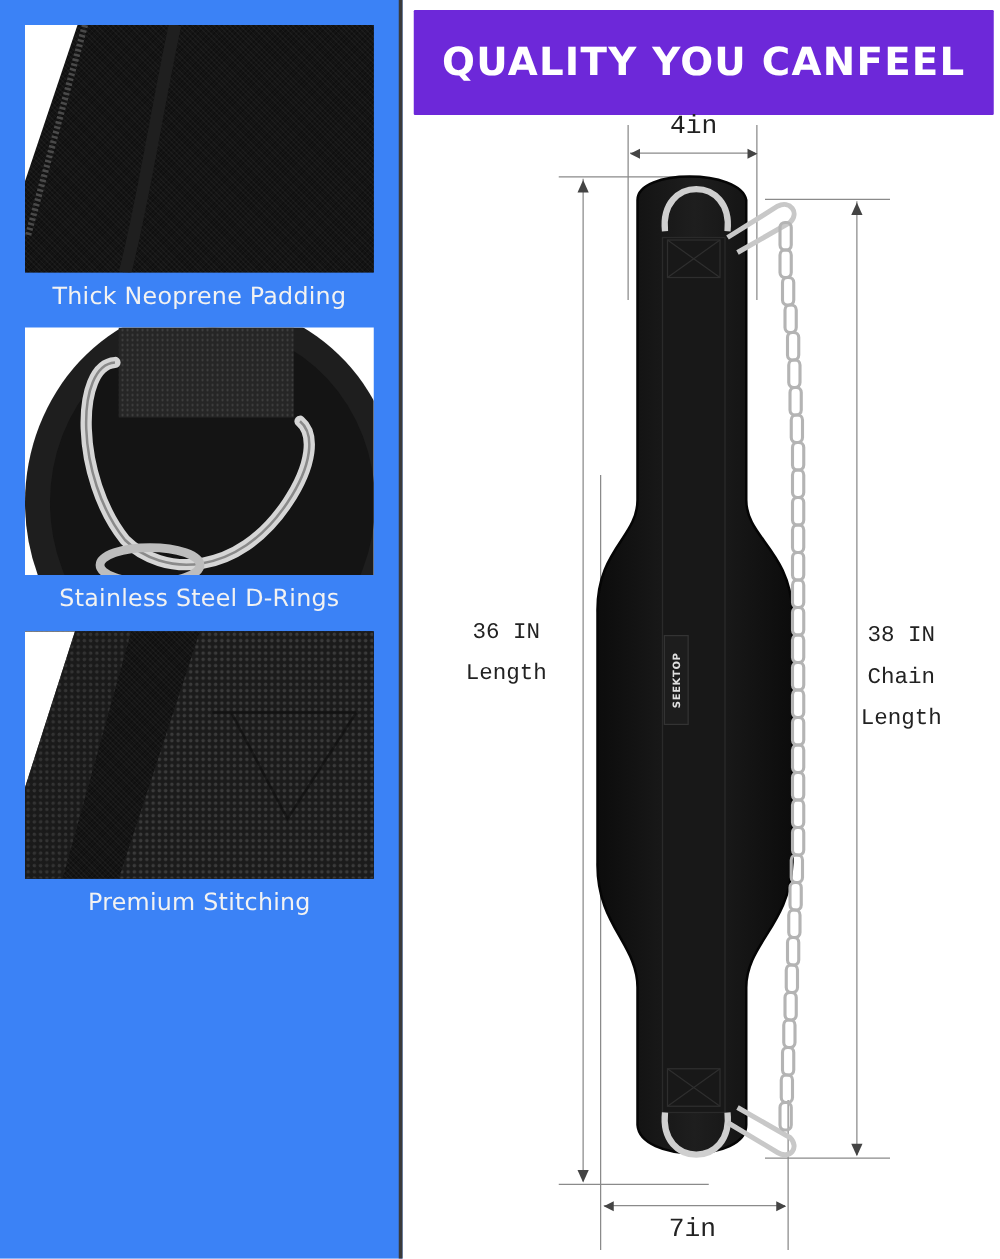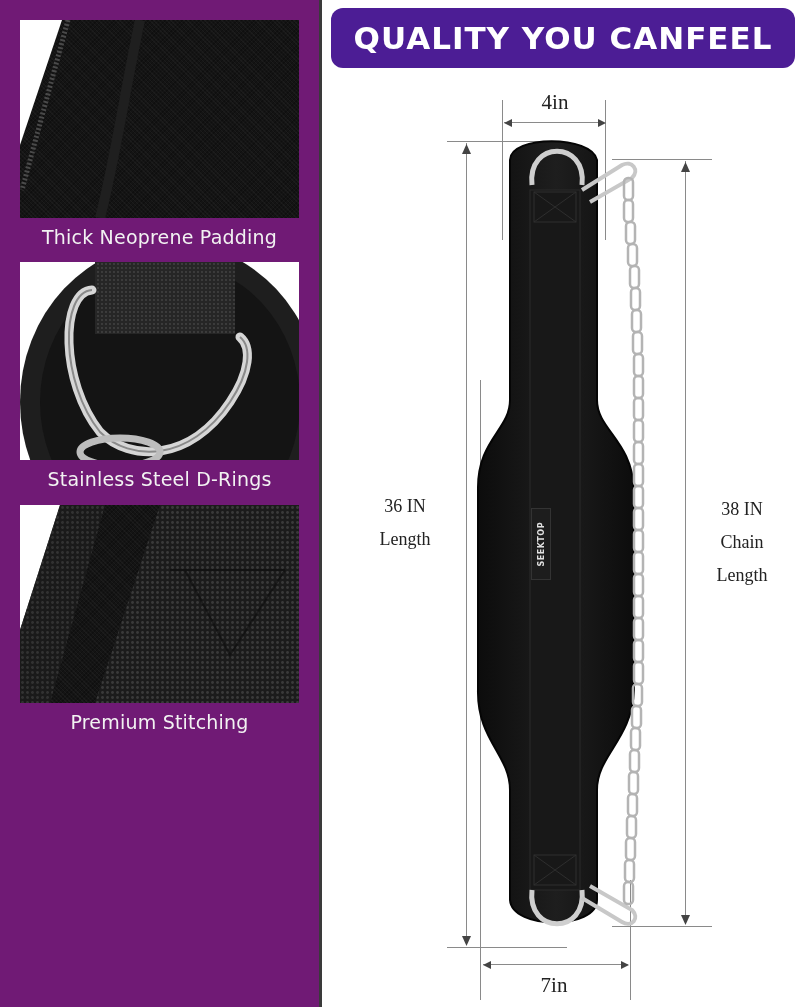--- a/index.html
+++ b/index.html
@@ -2,21 +2,21 @@
 <html><head>
 <meta charset="utf-8">
 <style>
   * { box-sizing: border-box; margin: 0; padding: 0; }
   html, body { width: 800px; height: 1007px; background: #ffffff; overflow: hidden; }
   body { position: relative; font-family: "DejaVu Sans", "Liberation Sans", sans-serif; }
 
   
   .left-panel {
     position: absolute; left: 0; top: 0; width: 322px; height: 1007px;
-    background: #701a75;
+    background: #3b82f6;
     border-right: 3px solid #3a3a3a;
   }
   .feature {
     position: absolute; left: 20px; width: 279px;
   }
   .feature .photo {
     position: relative; width: 279px; overflow: hidden; background: #151515;
   }
   .feature .caption {
     color: #f2f2f2; font-size: 19px; text-align: center; letter-spacing: 0.2px;
@@ -28,32 +28,32 @@
   .fabric {
     position: absolute; inset: 0;
     background:
       repeating-linear-gradient(45deg, rgba(255,255,255,0.035) 0 1px, transparent 1px 3px),
       repeating-linear-gradient(-45deg, rgba(0,0,0,0.25) 0 1px, transparent 1px 3px),
       #141414;
   }
 
   
   .banner {
-    position: absolute; left: 331px; top: 8px; width: 464px; height: 60px;
-    background: #4c1d95; border-radius: 12px;
+    position: absolute; left: 331px; top: 8px; width: 464px; height: 84px;
+    background: #6d28d9; border-radius: 1px;
     display: flex; align-items: center; justify-content: center;
   }
   .banner span {
     color: #ffffff; font-family: "DejaVu Sans", sans-serif; font-weight: bold;
     font-size: 31px; letter-spacing: 1px;
   }
 
   
   .diagram { position: absolute; left: 322px; top: 80px; width: 478px; height: 927px; }
-  .dim-text { position: absolute; color: #222; font-family: Liberation Serif, serif; text-align: center; }
+  .dim-text { position: absolute; color: #222; font-family: Liberation Mono, monospace; text-align: center; }
   .line { position: absolute; background: #8a8a8a; }
   .measure-label { font-size: 18px; line-height: 33px; }
 
   .sizetag { font-size: 21px; }
 </style>
 </head>
 <body>
 
 <div class="left-panel">
 
@@ -220,18 +220,18 @@
 
   <div style="position:absolute; left:209px; top:428px; width:20px; height:72px; background:#1d1d1d; border:1px solid #333; display:flex; align-items:center; justify-content:center;">
     <span style="writing-mode:vertical-rl; transform:rotate(180deg); color:#e0e0e0; font-size:8px; font-weight:bold; letter-spacing:0.5px; font-family:'DejaVu Sans', sans-serif;">SEEKTOP</span>
   </div>
 
   <div class="dim-text measure-label" style="left:28px; top:410px; width:110px;">
     <div>36 IN</div>
     <div>Length</div>
   </div>
 
-  <div class="dim-text measure-label" style="left:365px; top:413px; width:110px;">
+  <div class="dim-text measure-label" style="left:344px; top:413px; width:110px;">
     <div>38 IN</div>
     <div>Chain</div>
     <div>Length</div>
   </div>
 </div>
 
 </body></html>

